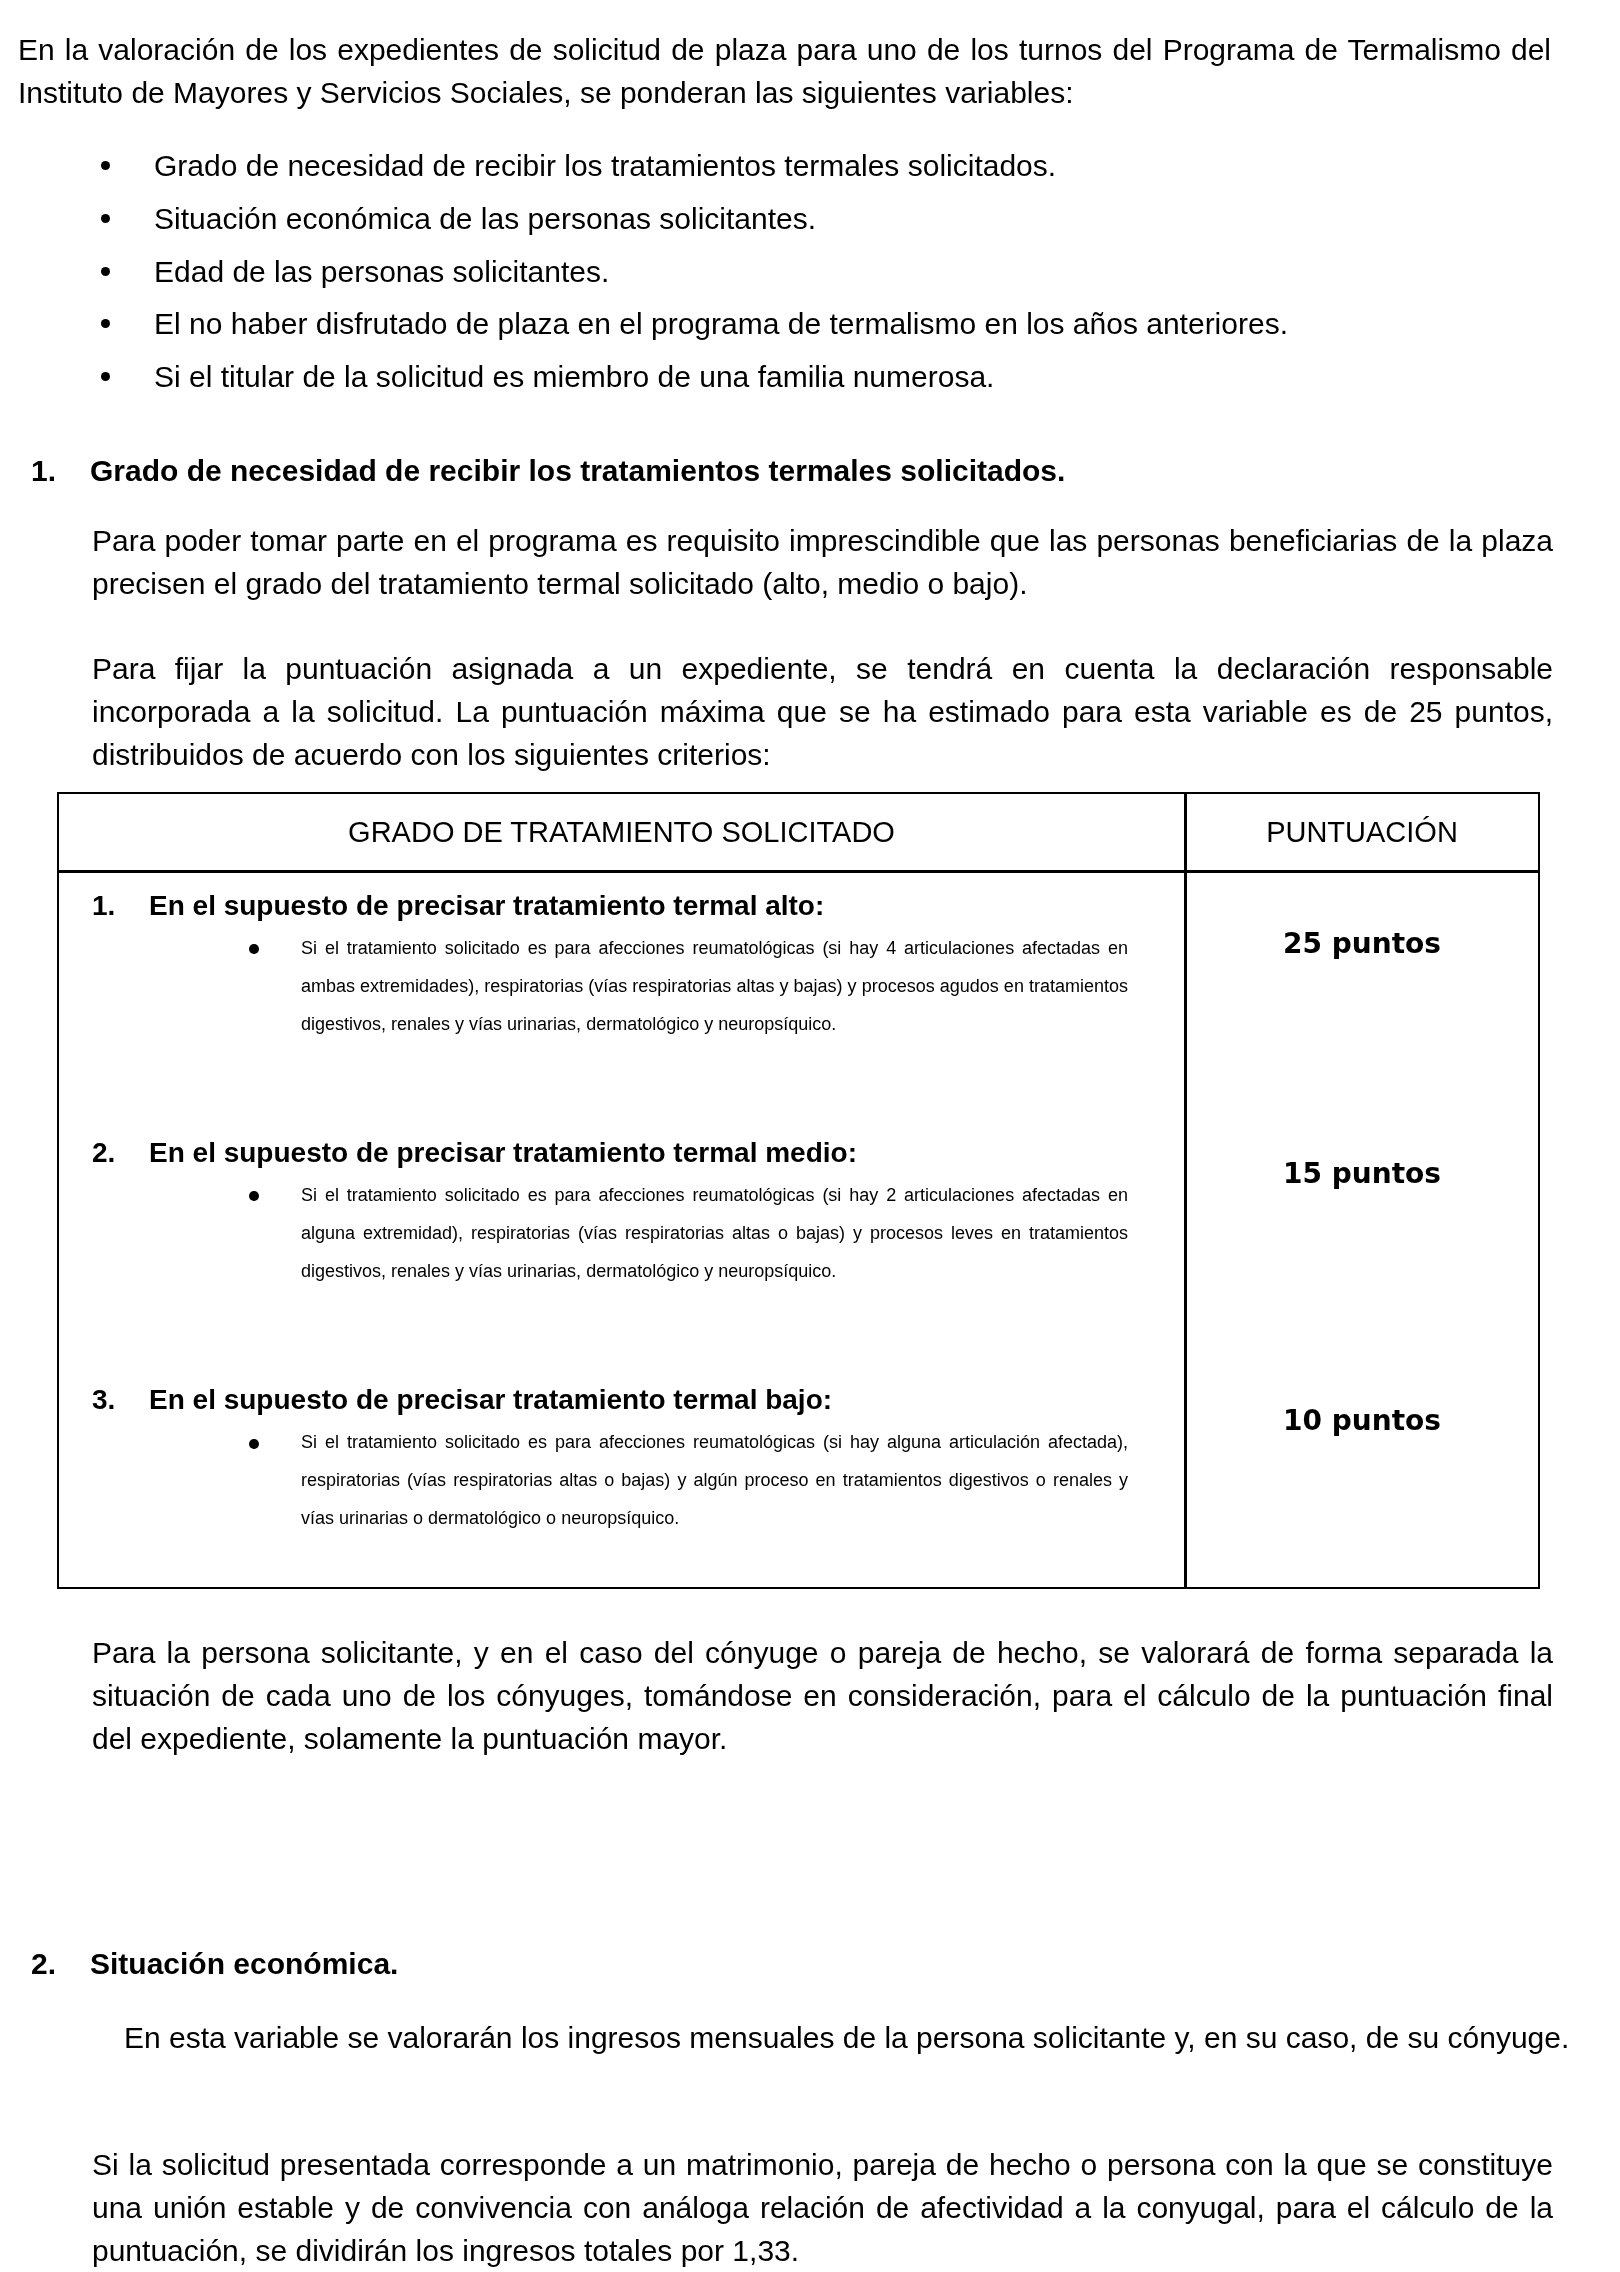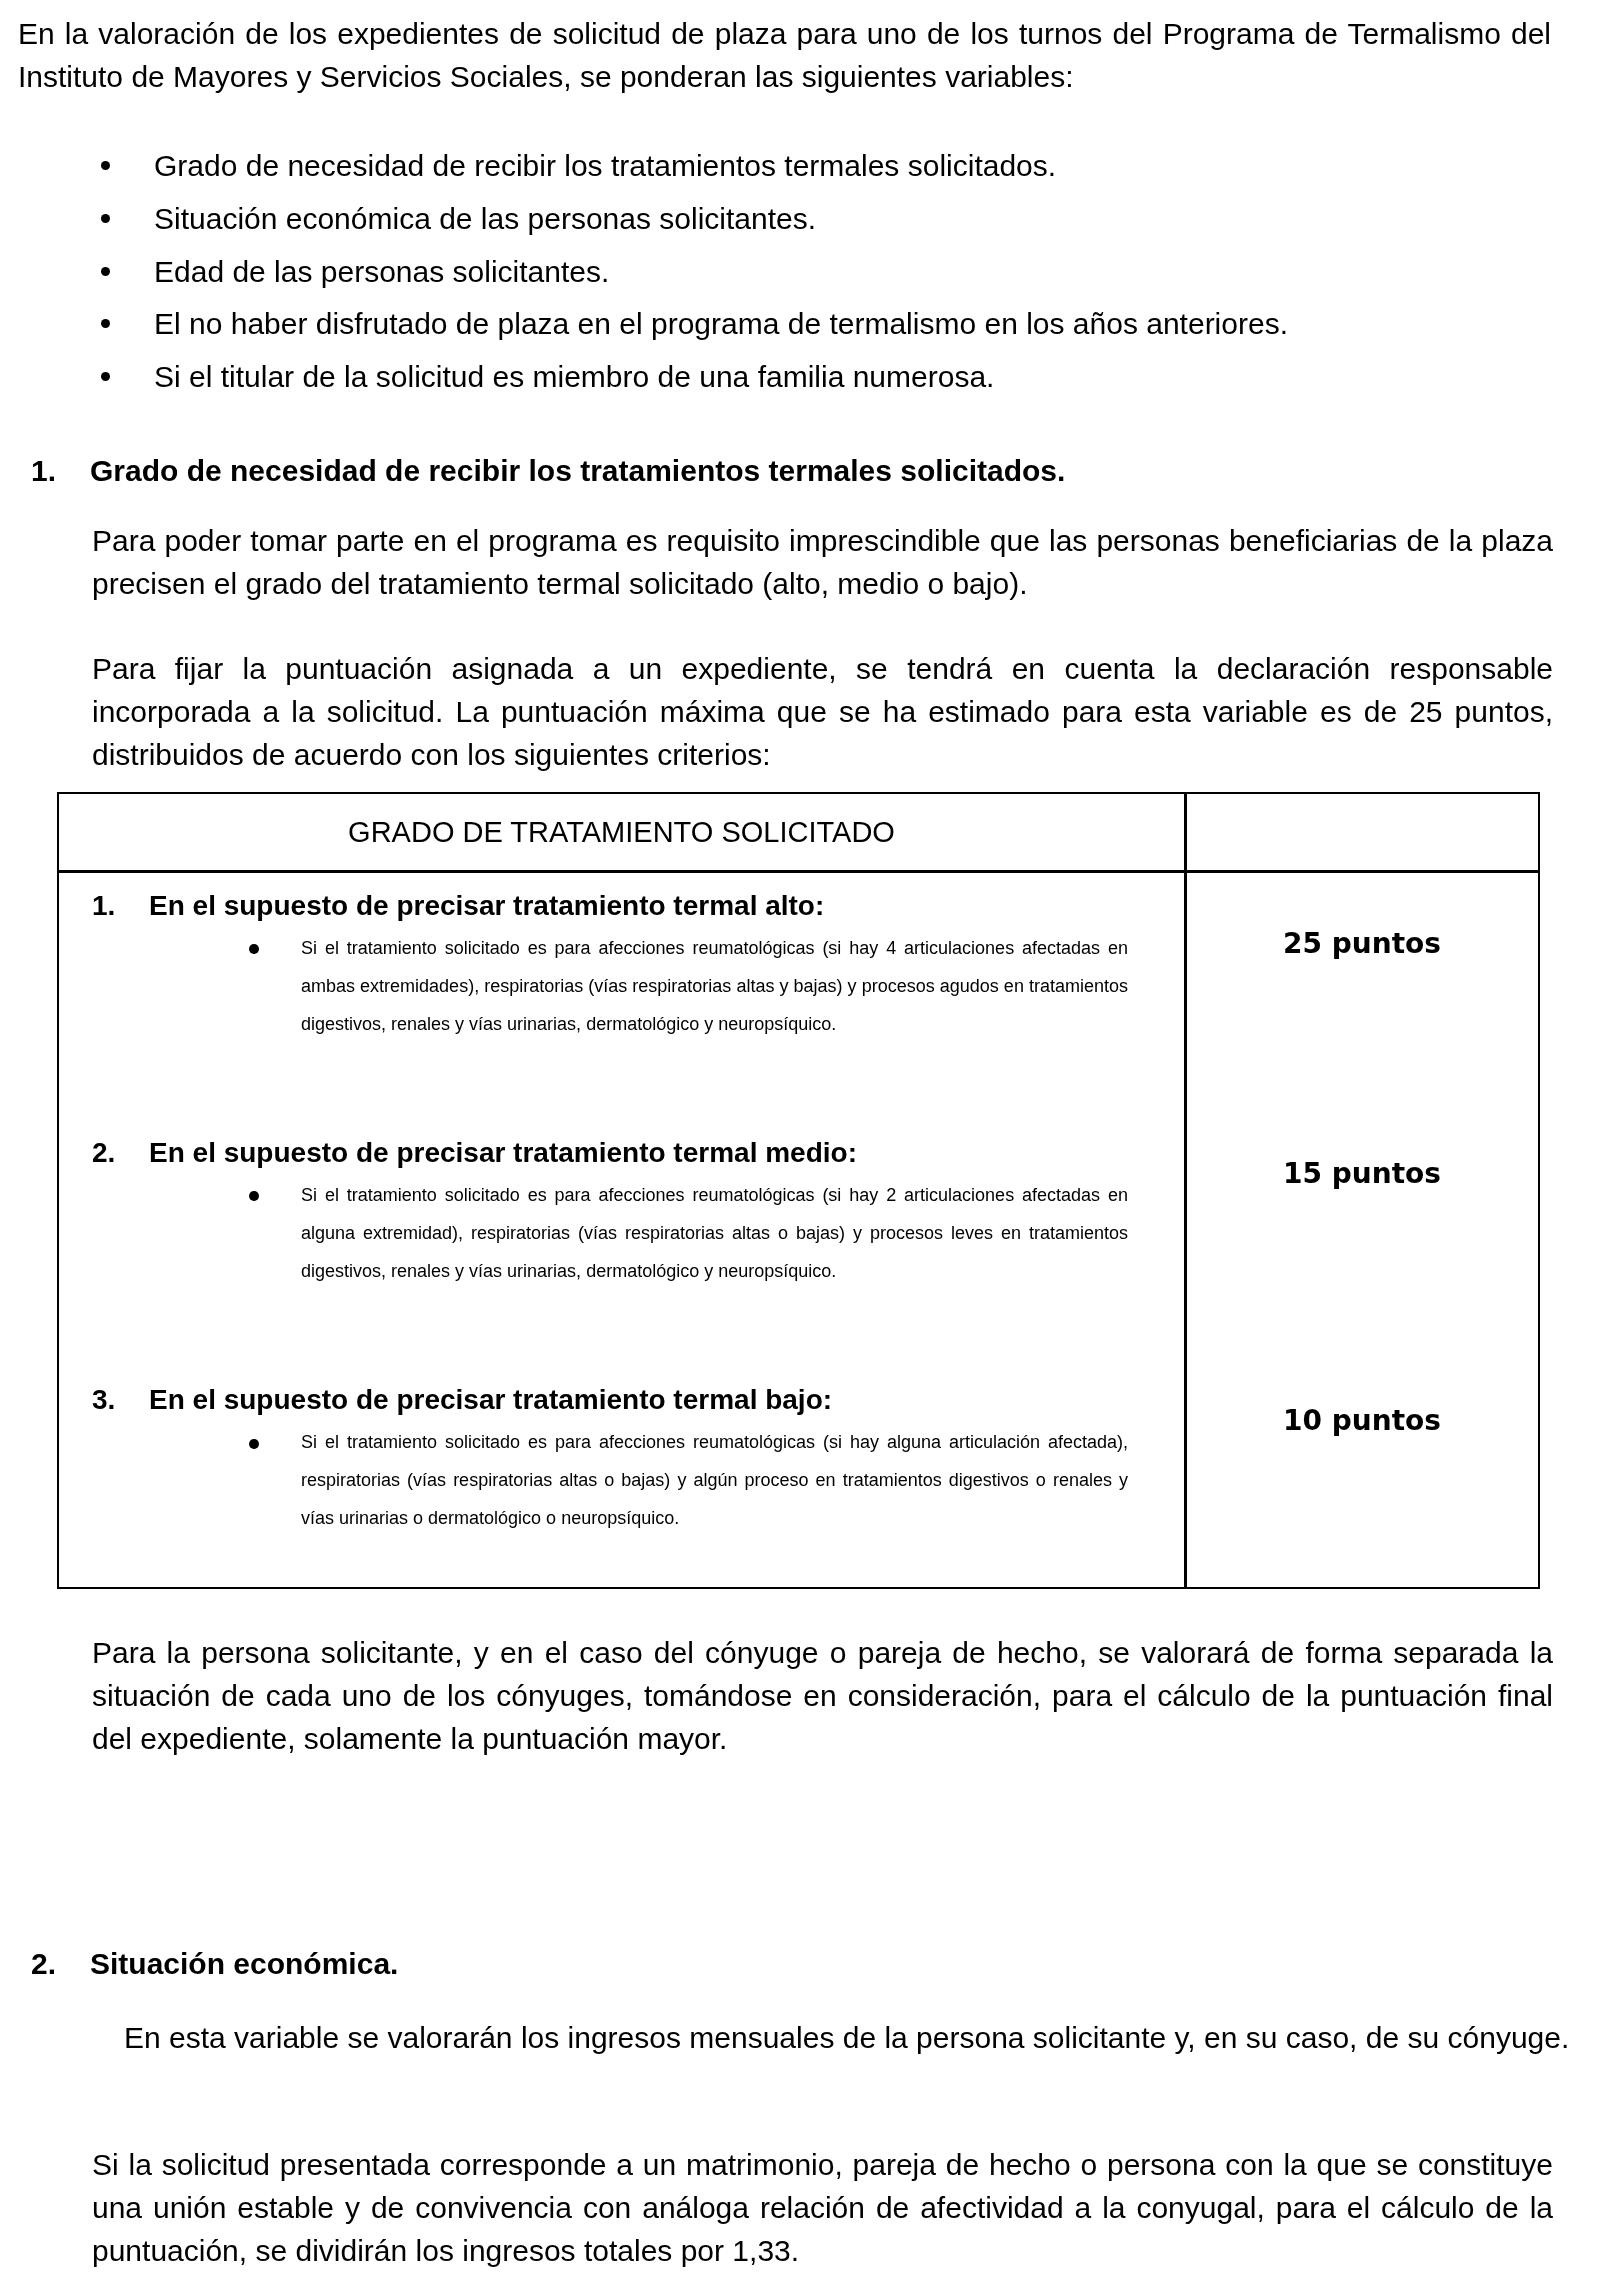--- a/index.html
+++ b/index.html
@@ -26,20 +26,21 @@
   }
 
   
   .para {
     position: absolute;
     font-size: 30px;
     line-height: 43px;
     text-align: justify;
     text-justify: inter-word;
     letter-spacing: 0px;
+    margin-top: 16px;
   }
 
   
   #intro {
     left: 18px;
     top: 11.5px;
     width: 1533px;
   }
 
   
@@ -256,20 +257,21 @@
 
   <div class="indent-para" style="top:647px;">Para fijar la puntuación asignada a un expediente, se tendrá en cuenta la declaración responsable incorporada a la solicitud. La puntuación máxima que se ha estimado para esta variable es de 25 puntos, distribuidos de acuerdo con los siguientes criterios:</div>
 
   <div id="scoring-table">
     <div class="tbl-inner">
 
       <div class="tbl-col-divider"></div>
       <div class="tbl-header-divider"></div>
 
       <div class="tbl-head-left">GRADO DE TRATAMIENTO SOLICITADO</div>
+      <div class="tbl-head-right">PUNTUACIÓN</div>
 
       <div class="tbl-body-left">
 
         <div class="crit-block">
           <span class="crit-num" style="top:11.5px;">1.</span>
           <span class="crit-title" style="top:11.5px;">En el supuesto de precisar tratamiento termal alto:</span>
           <span class="crit-bullet-dot" style="top:71px;"></span>
           <span class="crit-bullet-text" style="top:56px;">Si el tratamiento solicitado es para afecciones reumatológicas (si hay 4 articulaciones afectadas en ambas extremidades), respiratorias (vías respiratorias altas y bajas) y procesos agudos en tratamientos digestivos, renales y vías urinarias, dermatológico y neuropsíquico.</span>
         </div>
 

